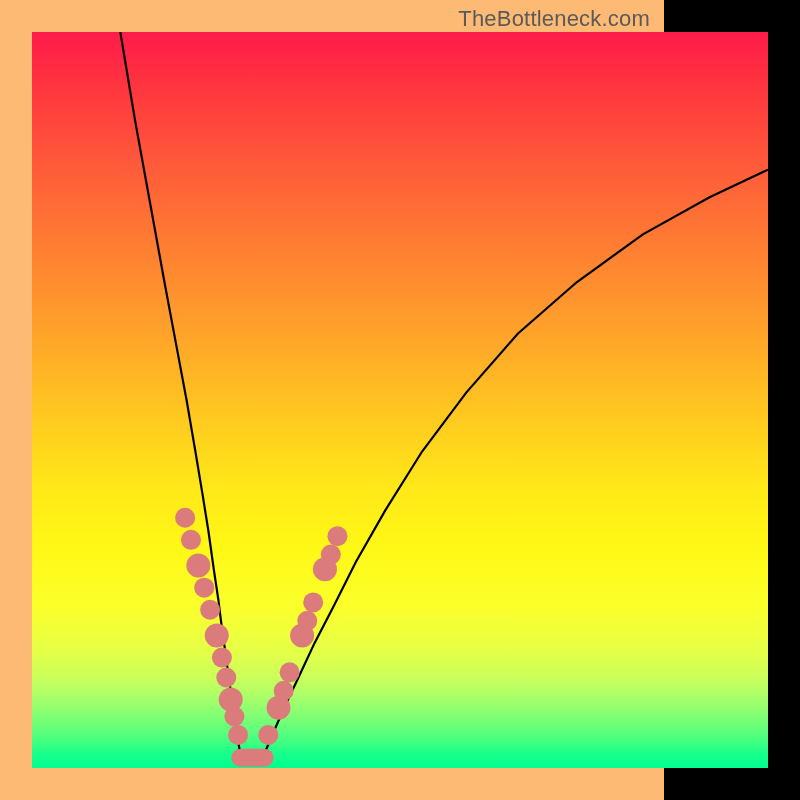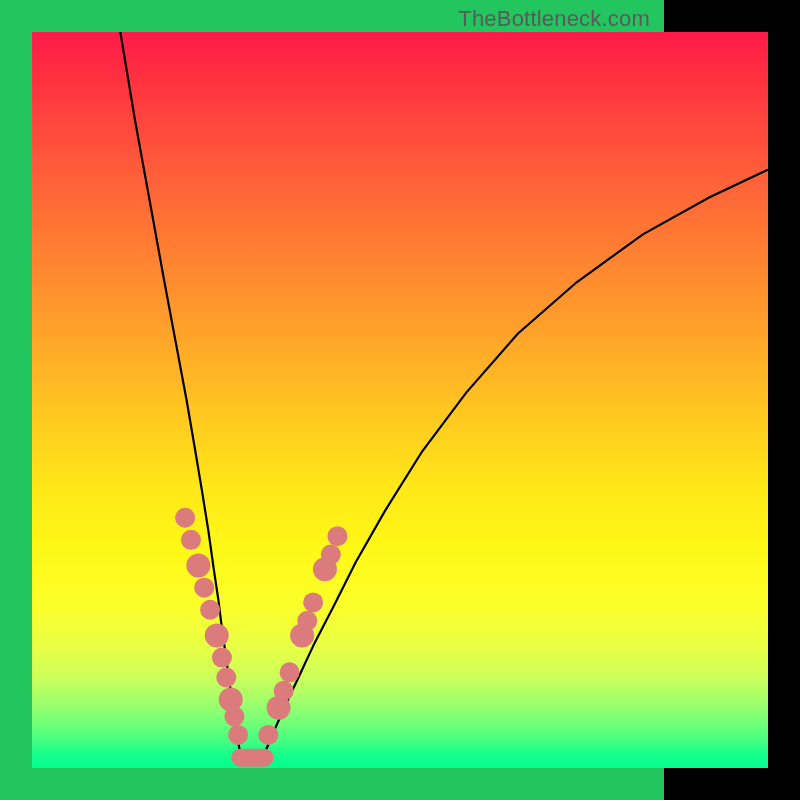--- a/index.html
+++ b/index.html
@@ -1,20 +1,20 @@
 <!DOCTYPE html>
 <html><head>
 <meta charset="utf-8">
 <style>
   * { margin: 0; padding: 0; box-sizing: border-box; }
   html, body { width: 800px; height: 800px; overflow: hidden; background: #000; }
   .outer {
     width: 664px;
     height: 800px;
-    background: #22c55e;
+    background: #fdba74;
     position: relative;
   }
   .plot {
     position: absolute;
     left: 32px;
     top: 32px;
     width: 736px;
     height: 736px;
     background: linear-gradient(to bottom,
       #ff1b4a 0%,

